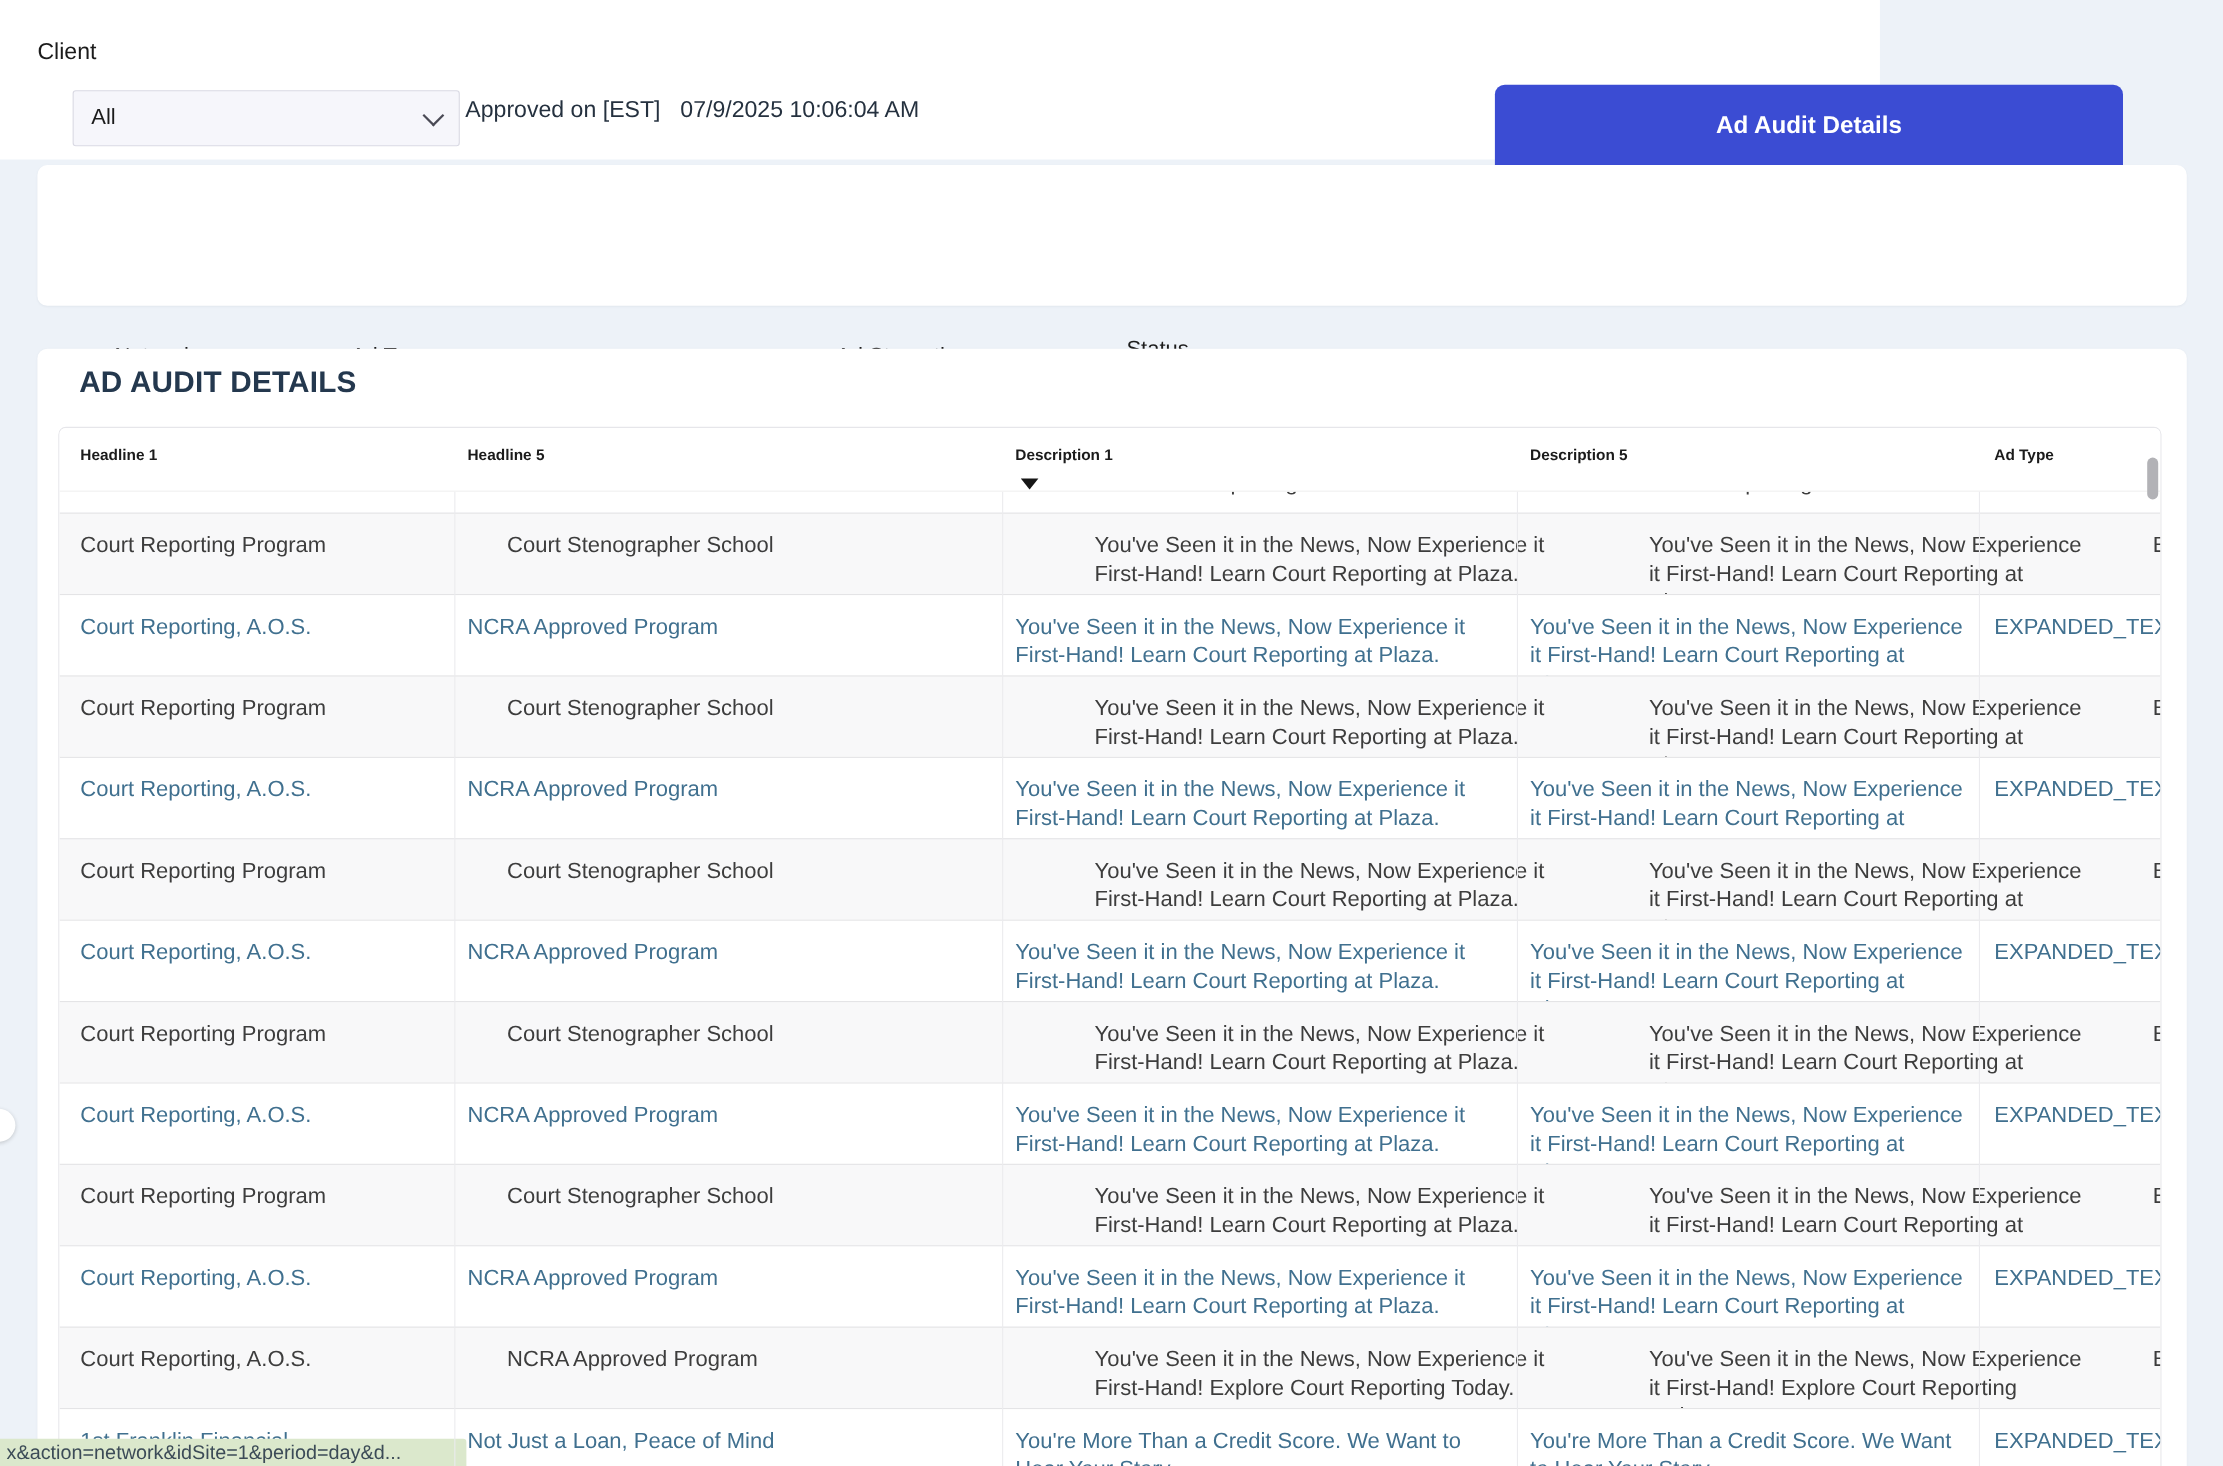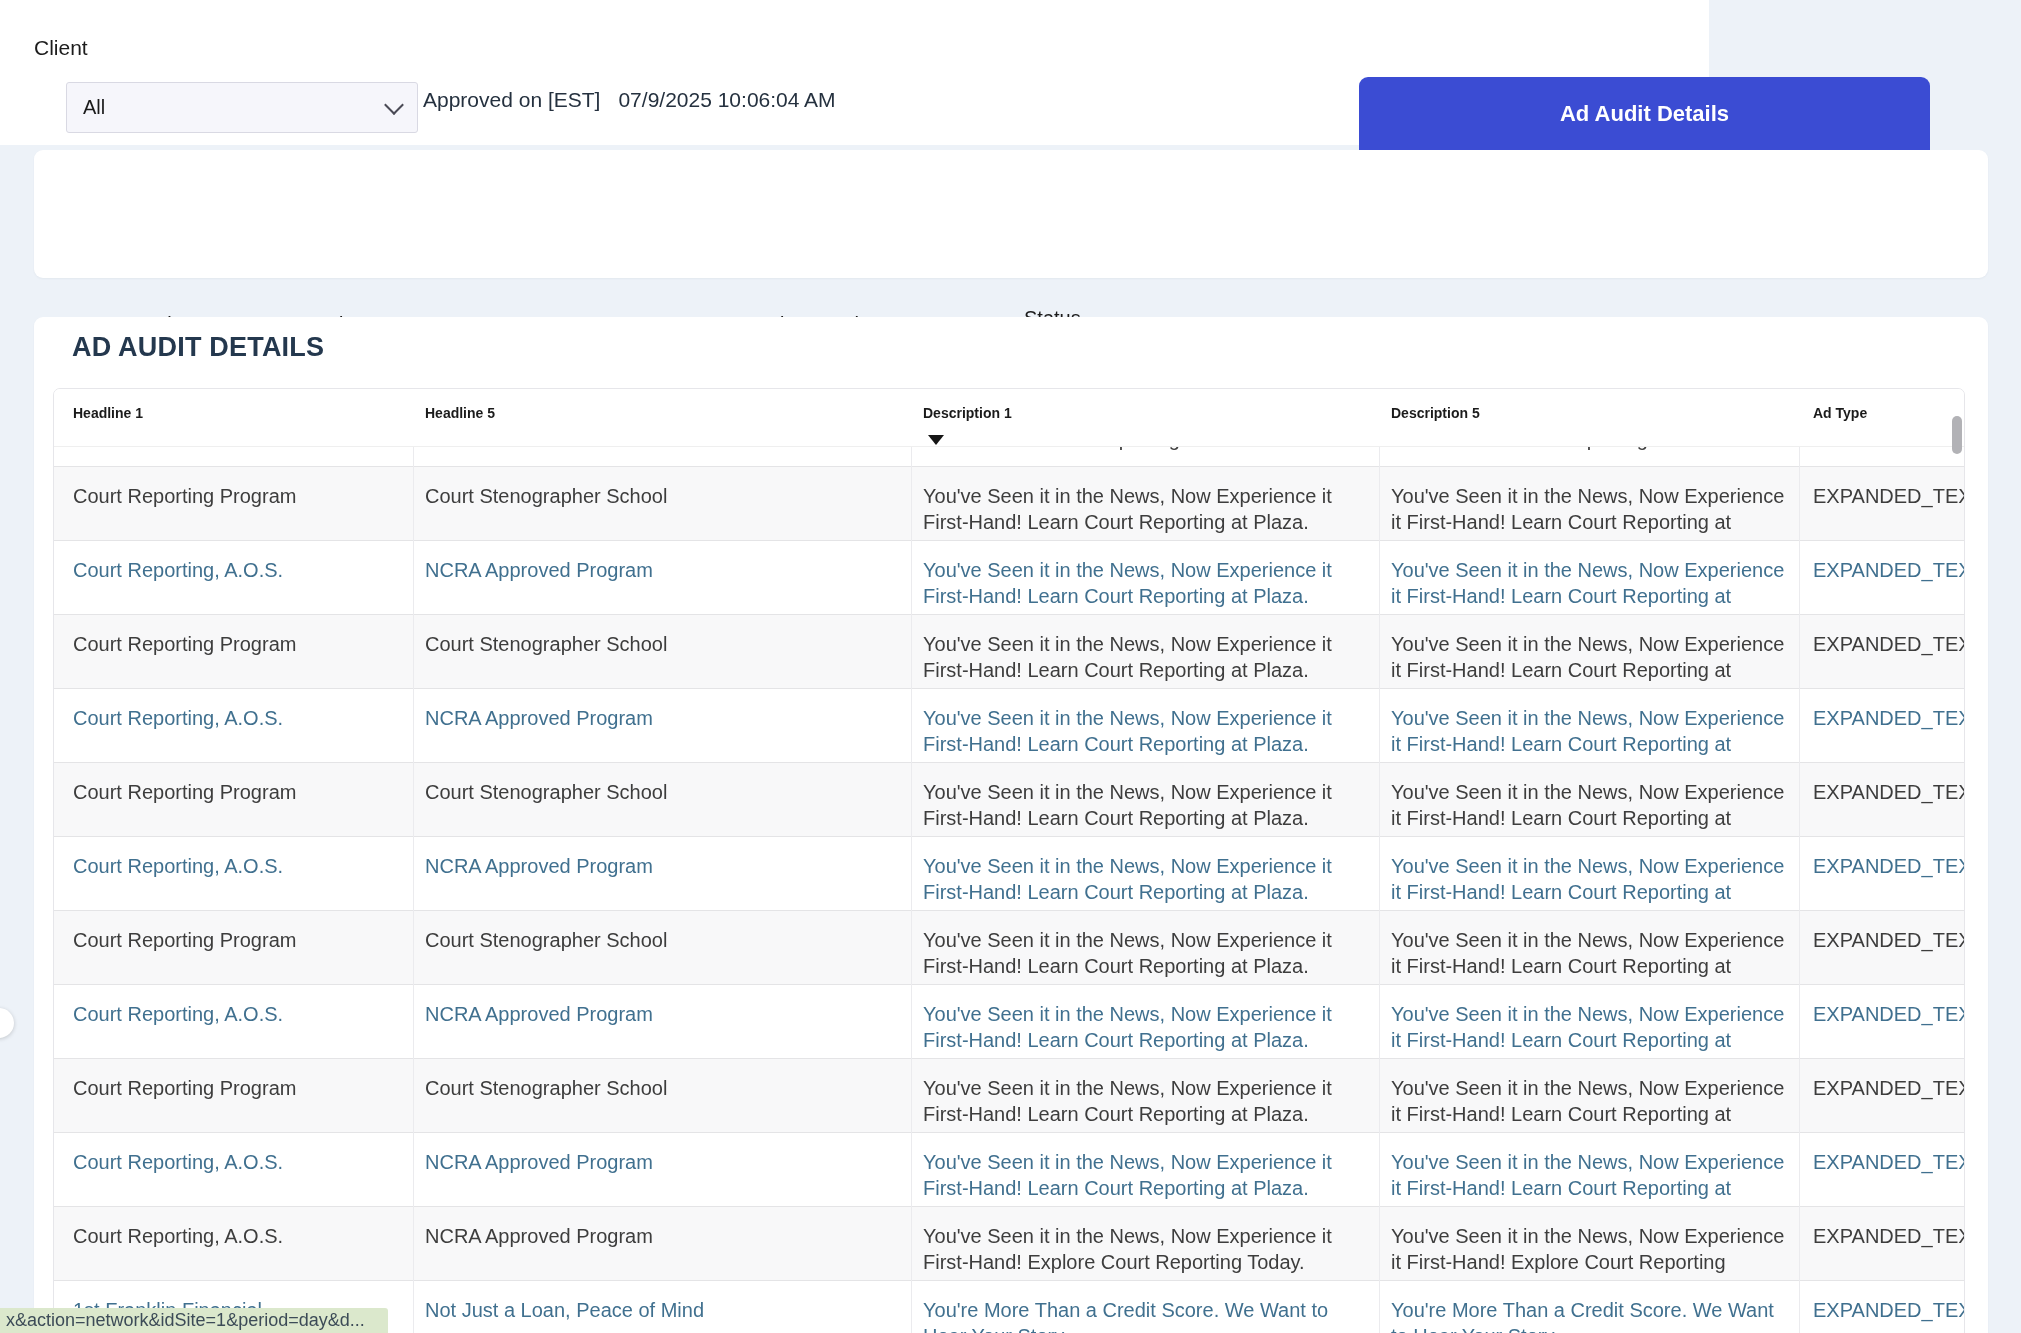--- a/index.html
+++ b/index.html
@@ -64,35 +64,35 @@
               border-top:10px solid #161616;}
 
   .rows-viewport{position:absolute;left:0;top:57px;width:100%;height:932px;overflow:hidden;}
   .clipped-row{position:relative;height:20px;overflow:hidden;background:#ffffff;}
   .clipped-text{position:absolute;top:-20px;font-size:20px;line-height:26px;color:#3d3d3d;white-space:nowrap;}
   .clip-d1{left:869px;}
   .clip-d2{left:1337px;}
 
   .row{position:relative;height:74px;box-sizing:border-box;border-top:1px solid #e4e4e6;
        display:grid;grid-template-columns:359px 498px 468px 420px 167px;}
-  .row-dark{background:#f8f8f9;color:#3d3d3d;}
+  .row-dark{background:#f8f8f9;color:#3d3d3d;gap:36px;}
   .row-blue{background:#ffffff;color:#40708f;}
   .cell{padding:16px 14px 0 12px;font-size:20px;line-height:26px;overflow:hidden;}
   .cell.c-h1{padding-left:19px;white-space:nowrap;}
   .cell.c-h2{white-space:nowrap;}
   .cell.c-ad{white-space:nowrap;padding-left:14px;}
 
   .vline{position:absolute;top:57px;bottom:0;width:1px;background:#ebebee;z-index:2;}
   .vl-1{left:359px;} .vl-2{left:857px;} .vl-3{left:1325px;} .vl-4{left:1745px;}
 
   .scrollbar-track{position:absolute;right:2px;top:2px;width:12px;height:985px;background:transparent;z-index:5;}
   .scrollbar-thumb{position:absolute;right:0;top:25px;width:10px;height:38px;border-radius:5px;background:#b2b2b6;}
 
   
-  .statusbar{left:0;top:1308px;height:25px;width:388px;background:#dbe8cc;
+  .statusbar{left:0;top:1308px;height:25px;width:424px;background:#dbe8cc;
              display:flex;align-items:center;padding:0 10px 0 6px;box-sizing:border-box;
              border-radius:0 3px 0 0;}
   .statusbar span{font-size:18px;color:#3c4b57;white-space:nowrap;overflow:hidden;}
   .edge-handle{left:-16px;top:1008px;width:30px;height:30px;border-radius:50%;background:#ffffff;
                box-shadow:0 1px 4px rgba(0,0,0,0.18);}
 </style>
 </head>
 <body>
 
 <div class="abs topbar">

